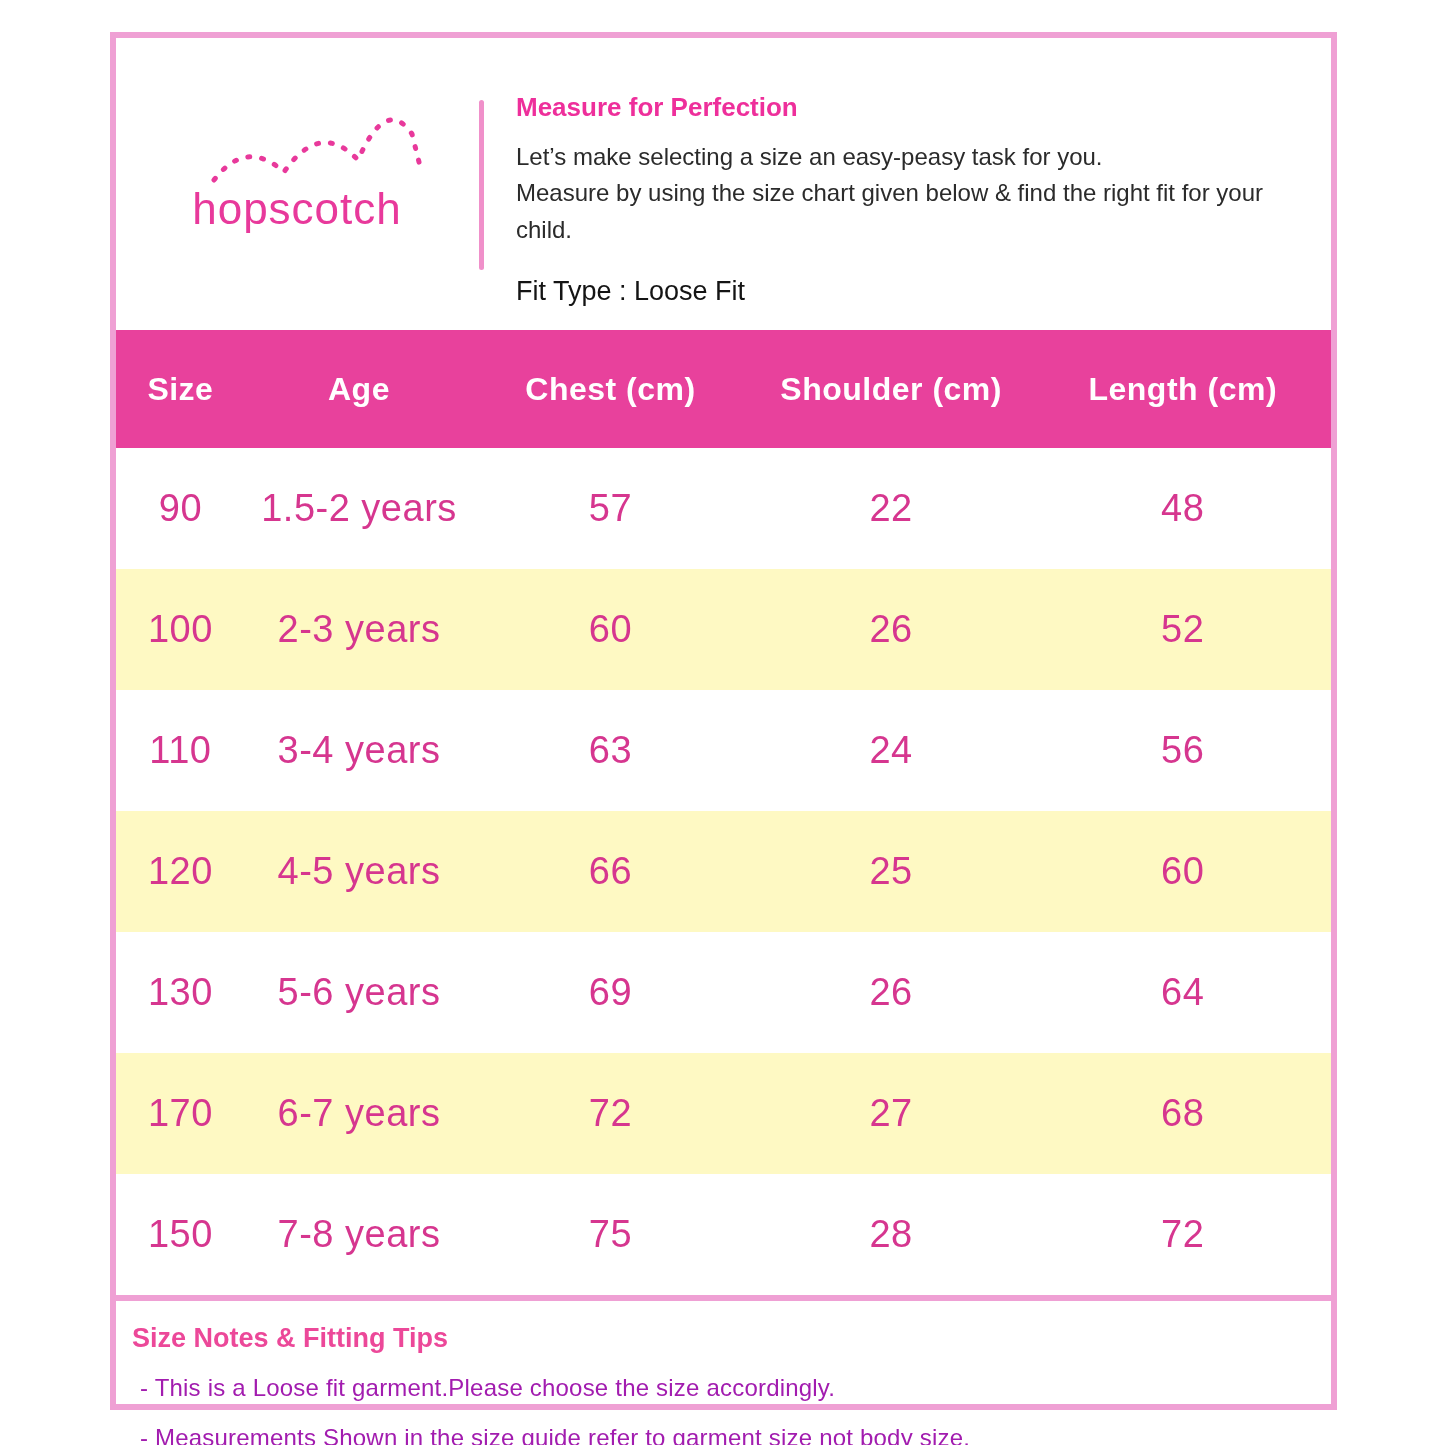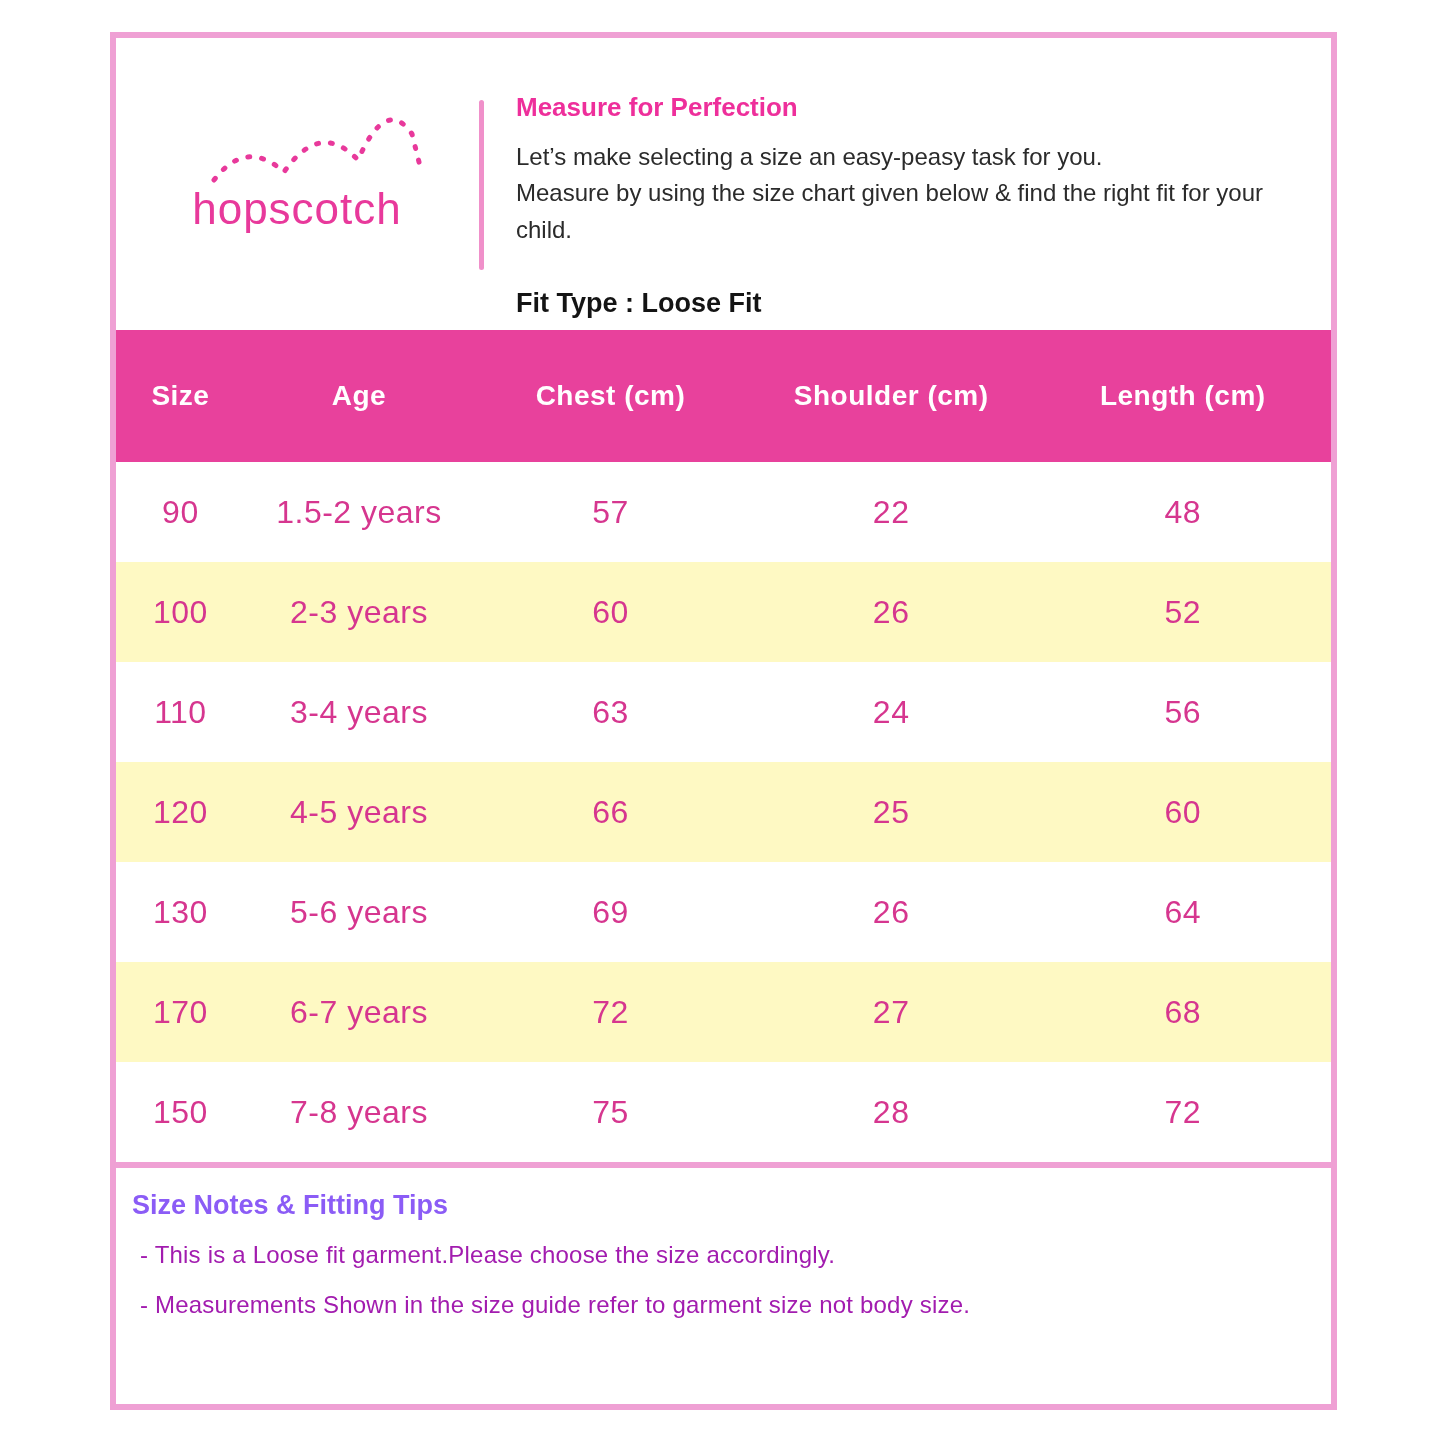--- a/index.html
+++ b/index.html
@@ -13,35 +13,35 @@
   .top { position:relative; height:292px; }
   .logo { position:absolute; left:0; top:36px; width:362px; height:210px; }
   .logo-text { position:absolute; left:50%; transform:translateX(-50%); top:110px;
     font-size:44px; color:#e8399b; letter-spacing:1px; white-space:nowrap; }
   .trail { position:absolute; left:92px; top:26px; }
   .vdivider { position:absolute; left:363px; top:62px; width:5px; height:170px;
     background:#f090ca; border-radius:3px; }
   .intro { position:absolute; left:400px; top:54px; width:800px; }
   .intro-title { color:#ee2f9b; font-weight:700; font-size:26px; margin-bottom:16px; }
   .intro-desc { font-size:24px; color:#2b2b2b; line-height:1.52; max-width:775px; }
-  .fit-type { margin-top:40px; font-size:27px; font-weight:700; color:#141414; }
+  .fit-type { margin-top:28px; font-size:27px; font-weight:400; color:#141414; }
 
   
   table.size-table { width:100%; border-collapse:collapse; table-layout:fixed; }
-  .size-table thead th { background:#e8419c; color:#ffffff; height:132px;
-    font-size:28px; font-weight:600; text-align:center; letter-spacing:0.5px; }
-  .size-table tbody td { height:100px; text-align:center; font-size:32px;
+  .size-table thead th { background:#e8419c; color:#ffffff; height:118px;
+    font-size:32px; font-weight:600; text-align:center; letter-spacing:0.5px; }
+  .size-table tbody td { height:121px; text-align:center; font-size:38px;
     color:#d6368f; letter-spacing:0.5px; }
   .size-table tbody tr { background:#ffffff; }
   .size-table tbody tr.alt { background:#fef9c3; }
 
   
   .hdivider { height:6px; background:#efa0d4; }
   .notes { padding:22px 20px 0 16px; }
-  .notes-title { color:#8b5cf6; font-size:27px; font-weight:700; margin-bottom:20px; }
+  .notes-title { color:#ec4899; font-size:27px; font-weight:700; margin-bottom:20px; }
   .note-line { font-size:24px; color:#a21caf; margin-bottom:22px; padding-left:8px;
     letter-spacing:0.2px; }
 </style>
 </head>
 <body>
 
 <div class="card">
 
   <div class="top">
     <div class="logo">

